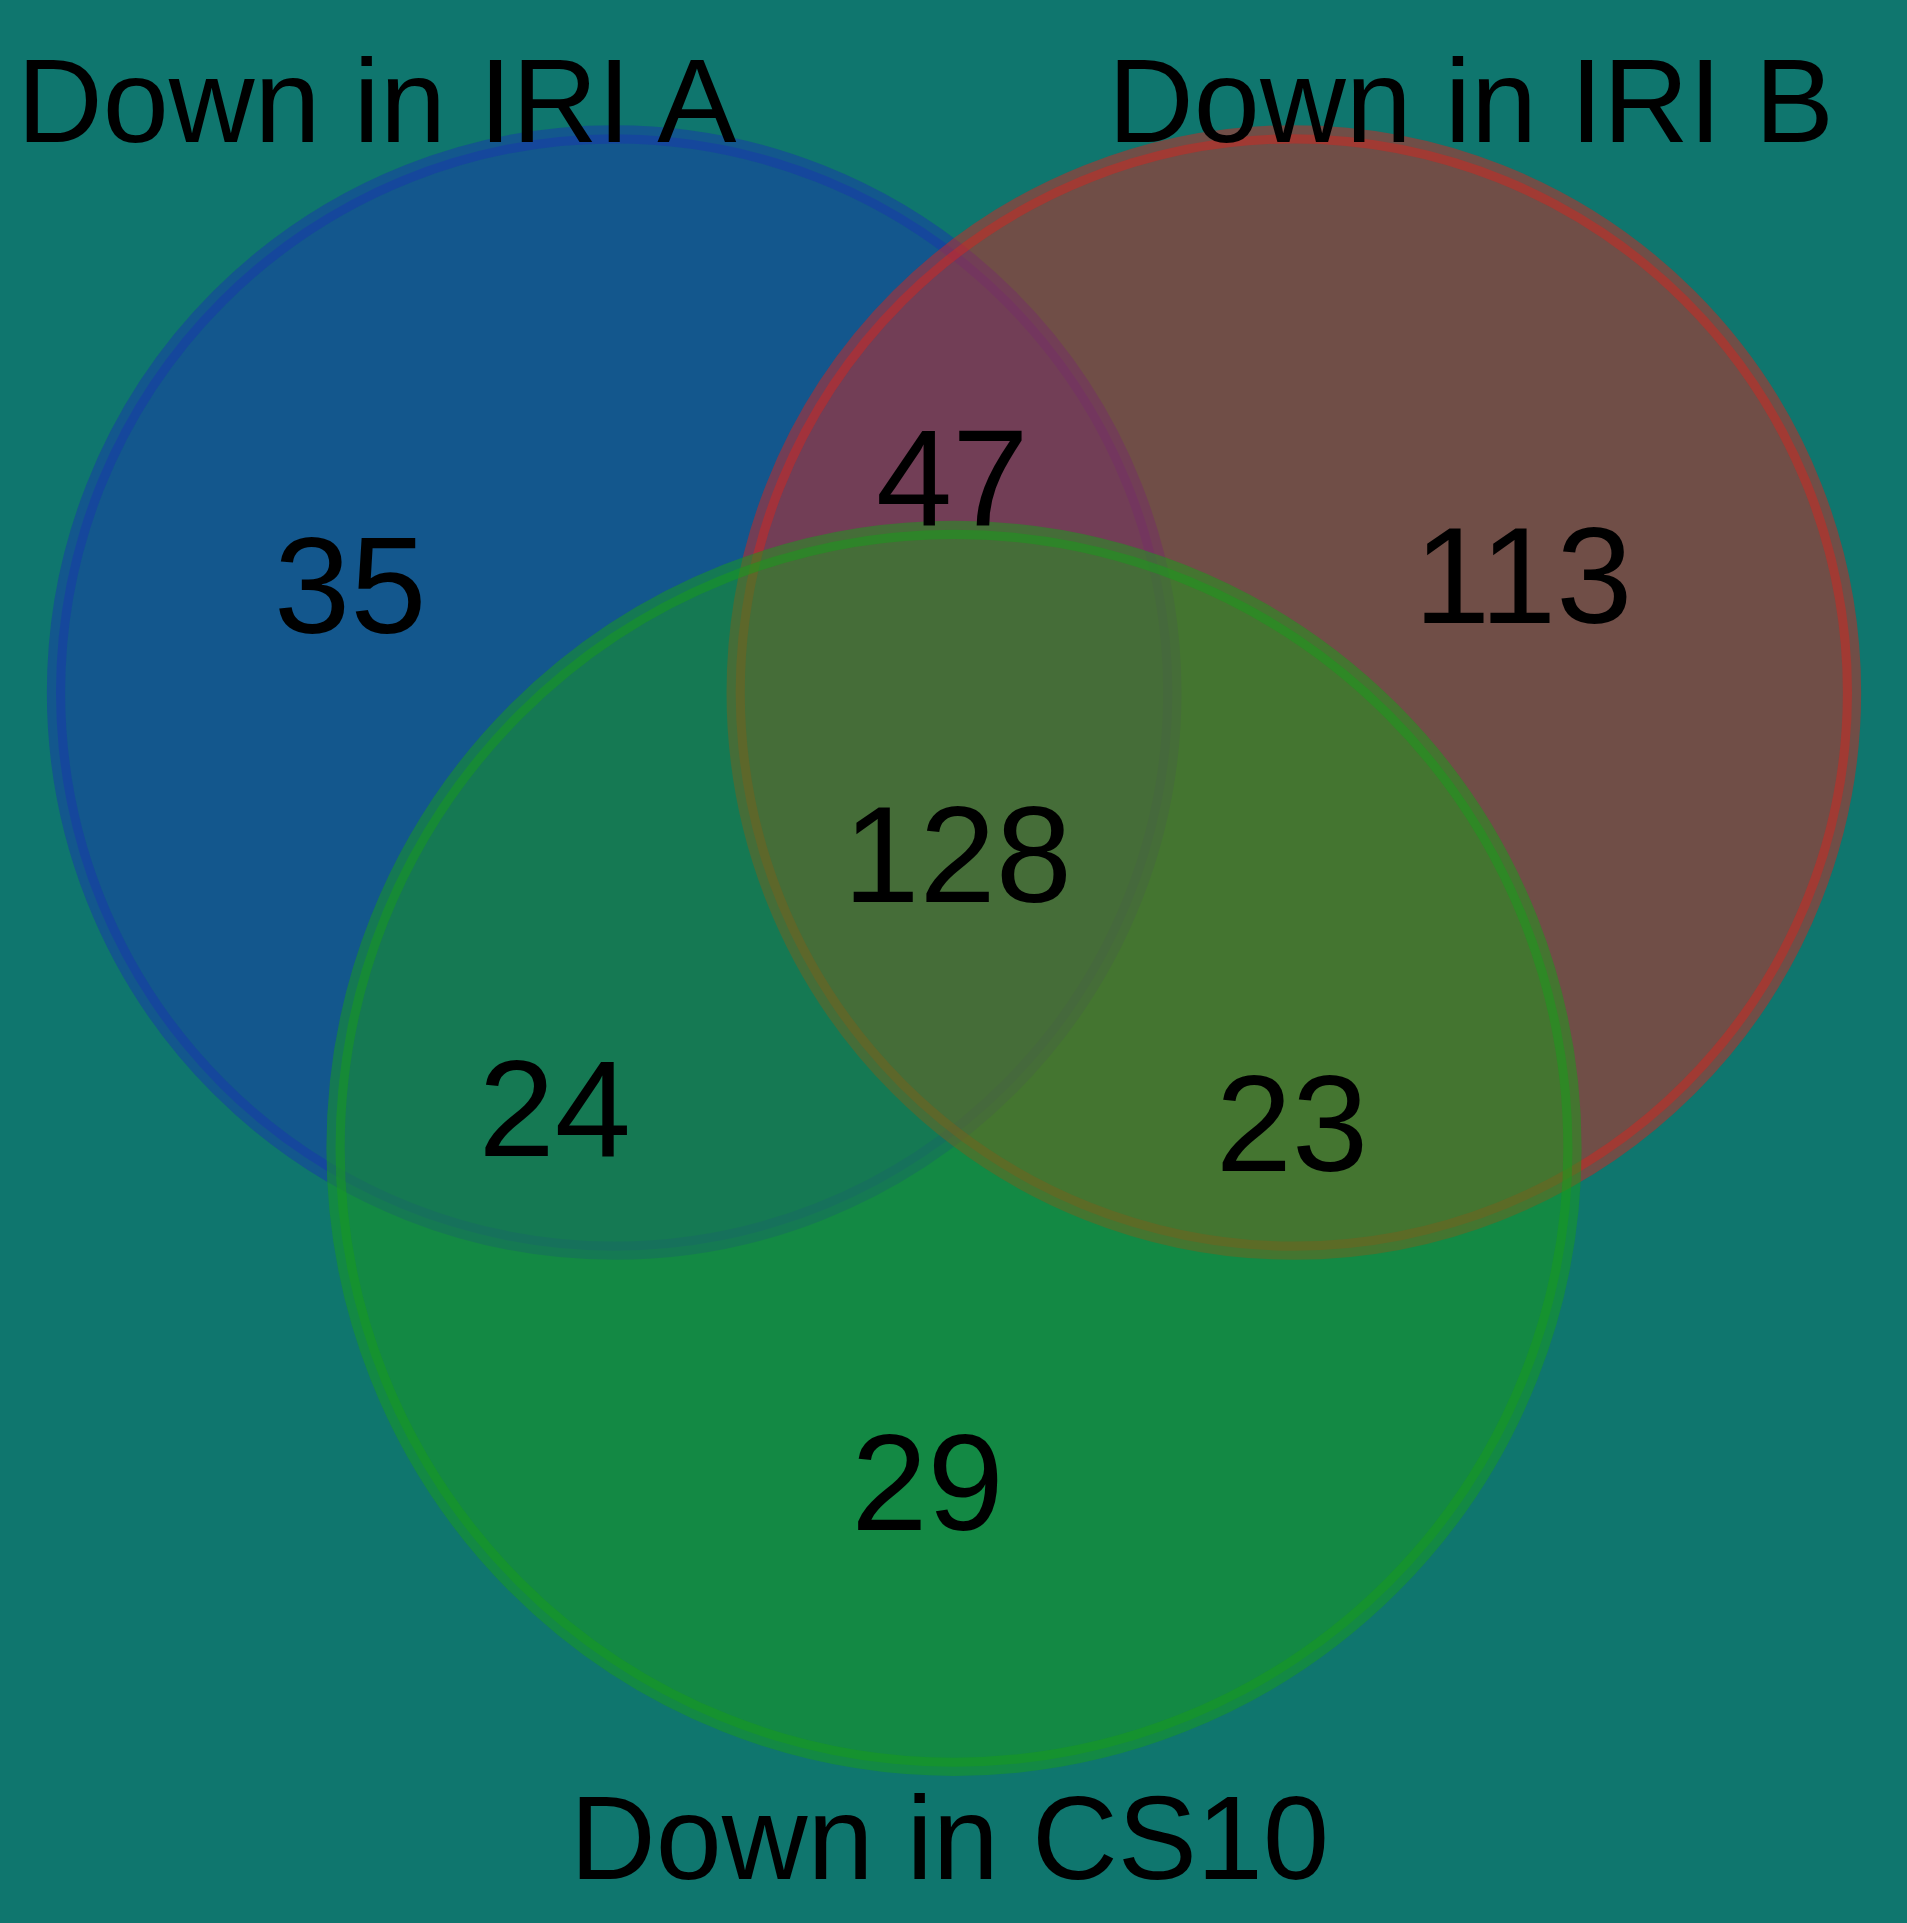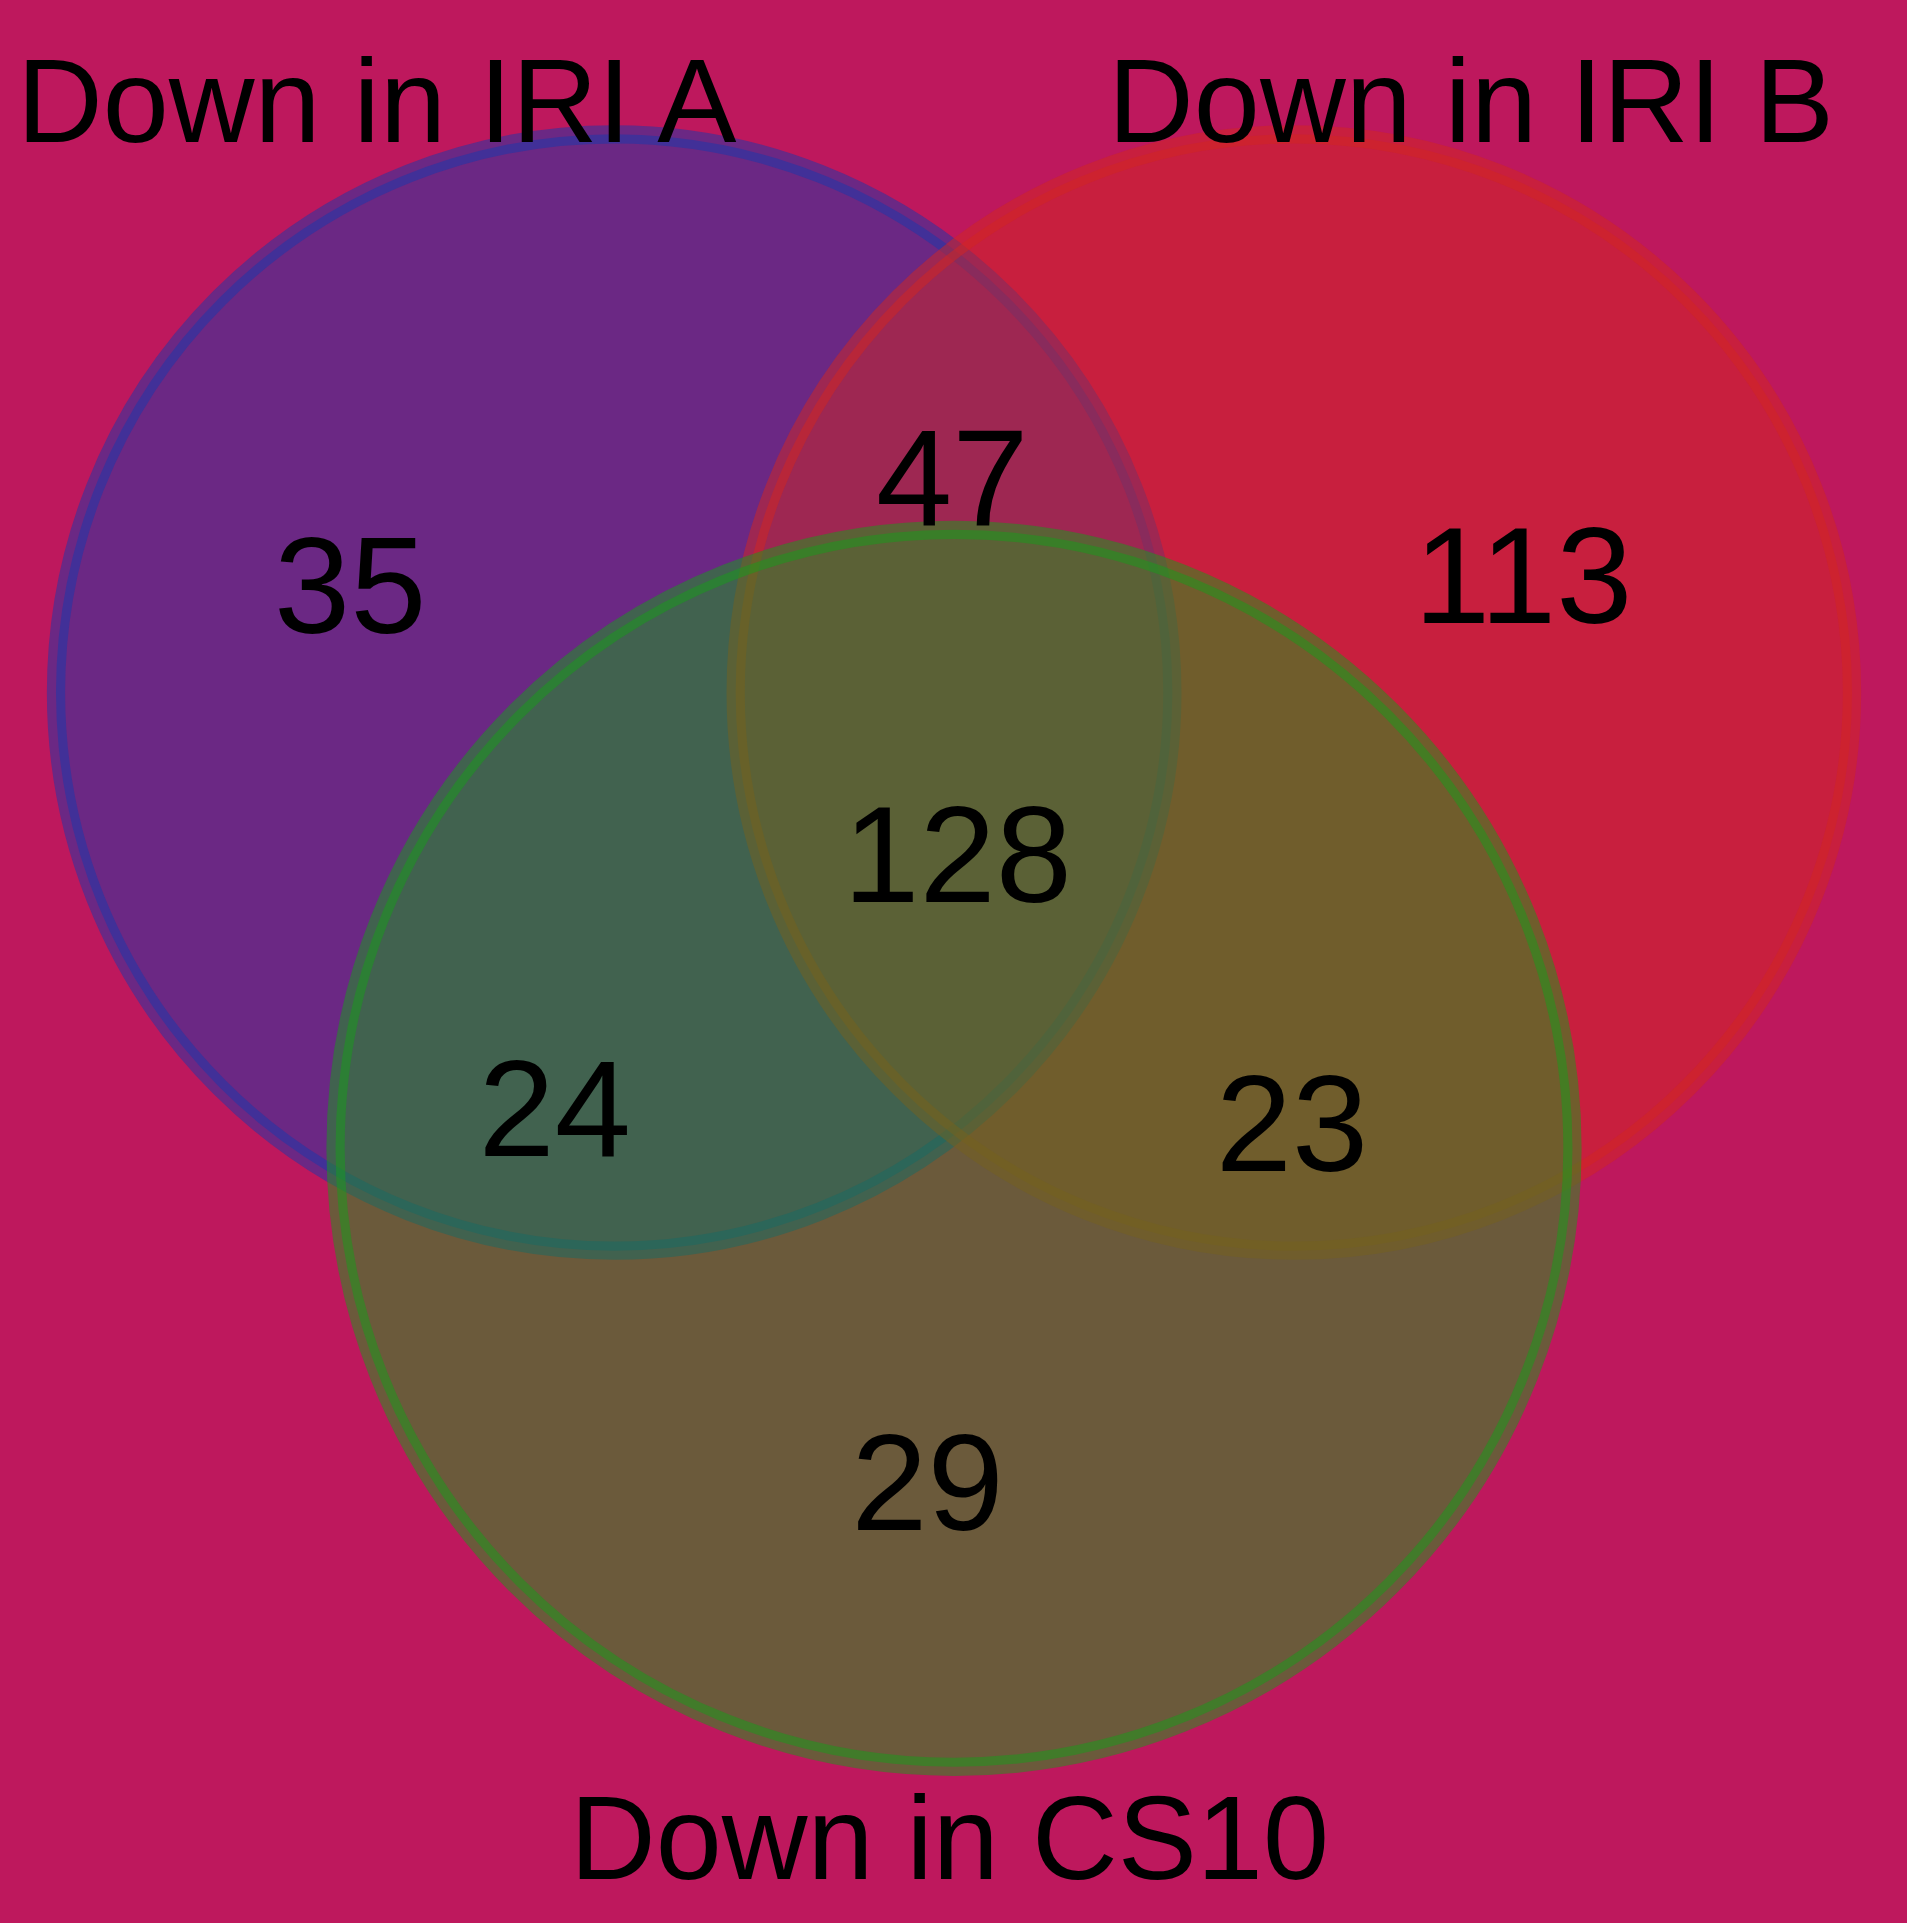--- a/index.html
+++ b/index.html
@@ -4,21 +4,21 @@
 <style>
   html, body {
     margin: 0;
     padding: 0;
     background: #ffffff;
   }
   .stage {
     position: relative;
     width: 1908px;
     height: 1923px;
-    background: #be185d;
+    background: #0f766e;
     overflow: hidden;
   }
   svg { display: block; }
   .venn-circle {
     fill-opacity: 0.5;
     stroke-opacity: 0.5;
     stroke-width: 20px;
   }
   .set-label {
     font-family: "Liberation Sans", sans-serif;

